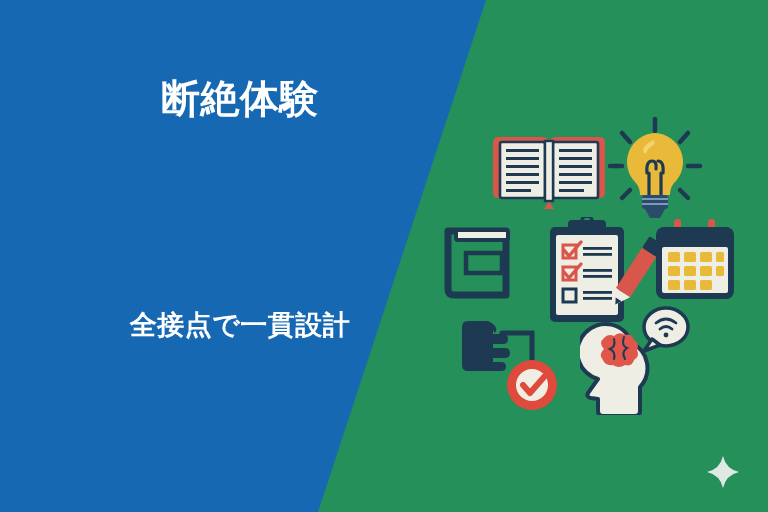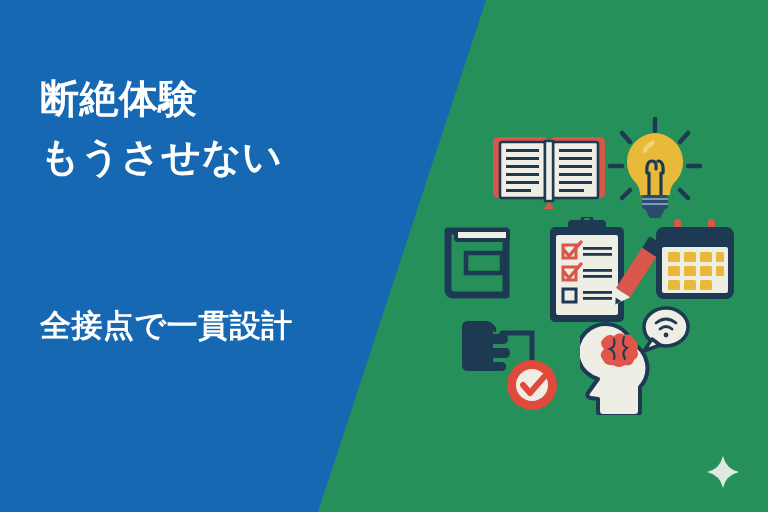--- a/index.html
+++ b/index.html
@@ -9,20 +9,21 @@
     background:#1668b3;
     overflow:hidden;
   }
 
   #banner {
     position:relative;
     width:768px;
     height:512px;
     background:#1668b3;
     overflow:hidden;
+    text-align:center;
   }
 
   
   #green-panel {
     position:absolute;
     inset:0;
     background:#259059;
     clip-path: polygon(486px 0px, 768px 0px, 768px 512px, 318px 512px);
   }
 
@@ -44,21 +45,21 @@
   }
   #subhead-block {
     position:absolute;
     left:40px;
     top:305px;
     width:400px;
     z-index:5;
   }
   .subline {
     color:#ffffff;
-    font-size:31px;
+    font-size:27px;
     font-weight:700;
     line-height:41px;
     letter-spacing:0.5px;
     white-space:nowrap;
   }
 
   
   #illustration {
     position:absolute;
     left:430px;
@@ -80,21 +81,20 @@
 </style>
 </head>
 <body>
 
 <div id="banner">
 
   <div id="green-panel"></div>
 
   <div id="text-block">
     <div class="headline">断絶体験</div>
-    <div class="headline">もうさせない</div>
   </div>
 
   <div id="subhead-block">
     <div class="subline">全接点で一貫設計</div>
   </div>
 
   <div id="illustration">
 
     <svg class="icon-abs" style="left:60px; top:20px;" width="118" height="92" viewBox="0 0 118 92">
       <path d="M8 12 h44 q7 0 7 7 v60 q0 -6 -7 -6 h-44 q-5 0 -5 -6 v-49 q0 -6 5 -6 z" fill="#d9564b"></path>

